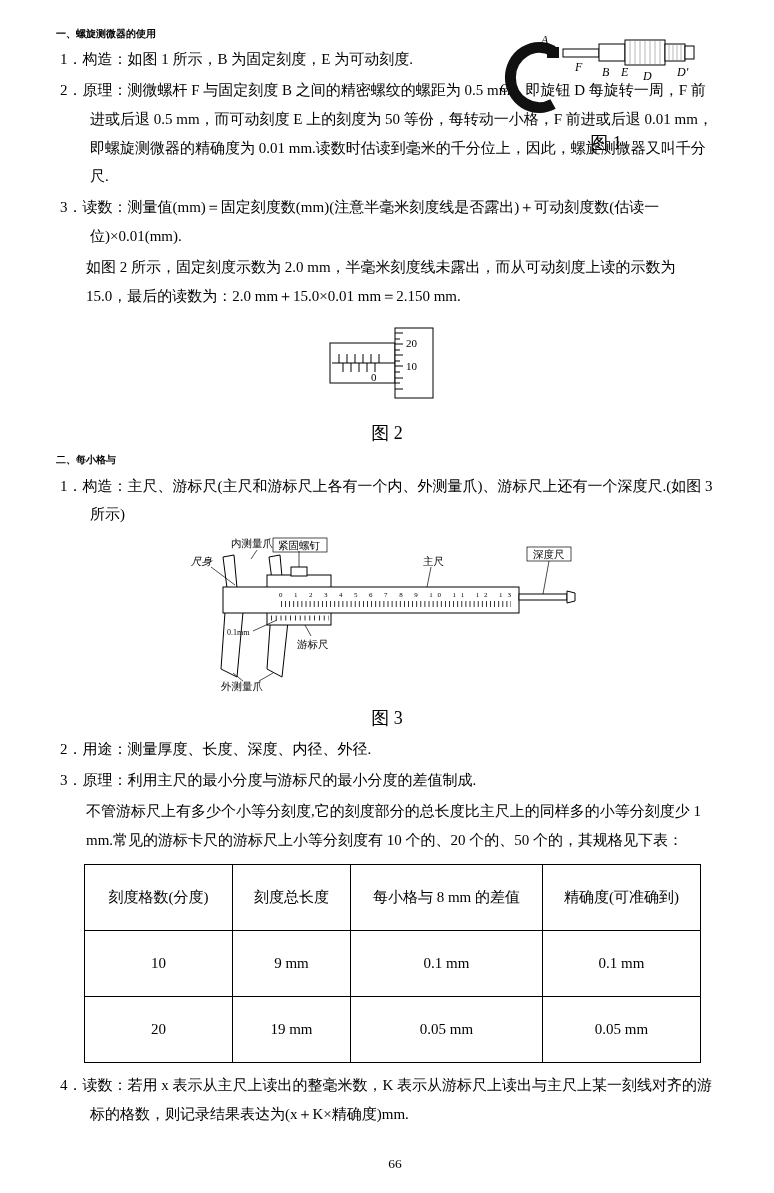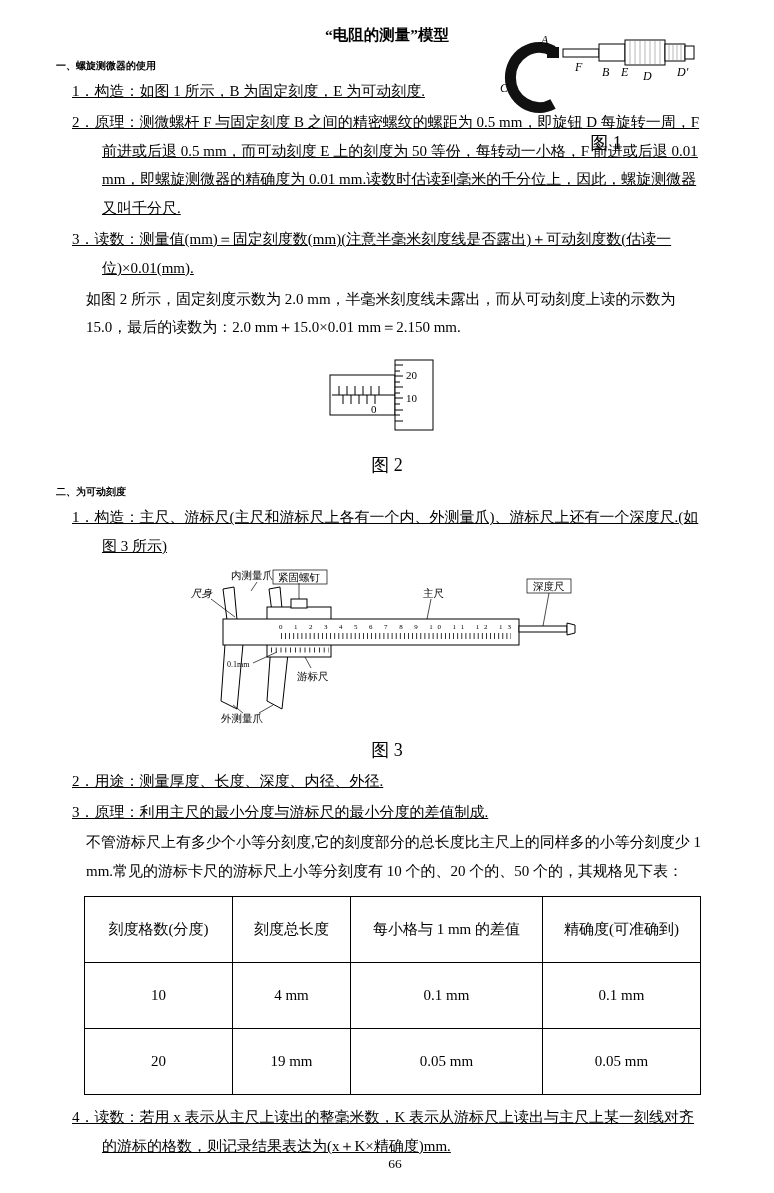--- a/index.html
+++ b/index.html
@@ -6,21 +6,21 @@
   html, body { background: #ffffff; }
   body {
     width: 774px; height: 1193px;
     position: relative; overflow: hidden;
     font-family: "Liberation Serif", serif;
     font-size: 15px; line-height: 1.92; color: #000;
   }
   .content { padding: 20px 56px 0 56px; }
   .title { text-align: center; font-weight: bold; font-size: 15.5px; margin-bottom: 6px; }
   .sec-heading { font-weight: bold; font-size: 10px; margin: 4px 0 2px 0; }
-  p.item { padding-left: 2em; text-indent: -2em; margin: 2px 16px; text-decoration: underline; }
+  p.item { padding-left: 2em; text-indent: -2em; margin: 2px 4px; }
   p.sub  { padding-left: 2em; margin: 0 0; }
   .first-item { margin-bottom: 28px; }
   .fig1 { position: absolute; top: 34px; right: 56px; width: 224px; text-align: center; }
   .figblock { text-align: center; margin: 6px 0 4px 0; }
   .fig-caption { text-align: center; font-size: 18px; line-height: 1.4; margin-top: 3px; }
   table.spec { border-collapse: collapse; margin: 10px 0 8px 28px; }
   .spec th, .spec td {
     border: 1px solid #000; font-weight: normal; text-align: center;
     padding: 19px 8px; font-size: 15px; line-height: 1.8;
   }
@@ -49,21 +49,20 @@
       <text x="46" y="10" font-size="12" class="varlabel">A</text>
       <text x="80" y="37" font-size="12" class="varlabel">F</text>
       <text x="107" y="42" font-size="12" class="varlabel">B</text>
       <text x="126" y="42" font-size="12" class="varlabel">E</text>
       <text x="148" y="46" font-size="12" class="varlabel">D</text>
       <text x="182" y="42" font-size="12" class="varlabel">D′</text>
     </svg>
     <div class="fig-caption">图 1</div>
   </div>
 
-  <div class="title">“电阻的测量”模型</div>
 
   <div class="sec-heading">一、螺旋测微器的使用</div>
 
   <p class="item first-item">1．构造：如图 1 所示，B 为固定刻度，E 为可动刻度.</p>
   <p class="item">2．原理：测微螺杆 F 与固定刻度 B 之间的精密螺纹的螺距为 0.5 mm，即旋钮 D 每旋转一周，F 前进或后退 0.5 mm，而可动刻度 E 上的刻度为 50 等份，每转动一小格，F 前进或后退 0.01 mm，即螺旋测微器的精确度为 0.01 mm.读数时估读到毫米的千分位上，因此，螺旋测微器又叫千分尺.</p>
   <p class="item">3．读数：测量值(mm)＝固定刻度数(mm)(注意半毫米刻度线是否露出)＋可动刻度数(估读一位)×0.01(mm).</p>
   <p class="sub">如图 2 所示，固定刻度示数为 2.0 mm，半毫米刻度线未露出，而从可动刻度上读的示数为 15.0，最后的读数为：2.0 mm＋15.0×0.01 mm＝2.150 mm.</p>
 
   <div class="figblock">
     <svg width="124" height="92" viewBox="0 0 124 92">
@@ -73,21 +72,21 @@
       <path d="M18,47 V56 M26,47 V56 M34,47 V56 M42,47 V56 M50,47 V56" stroke="#000"></path>
       <text x="46" y="65" font-size="11">0</text>
       <rect x="70" y="12" width="38" height="70" fill="#fff" stroke="#000"></rect>
       <path d="M70,17 H78 M70,23 H75 M70,28 H78 M70,34 H75 M70,39 H78 M70,45 H75 M70,50 H78 M70,56 H75 M70,62 H78 M70,67 H75 M70,73 H78" stroke="#000"></path>
       <text x="81" y="31" font-size="11">20</text>
       <text x="81" y="54" font-size="11">10</text>
     </svg>
     <div class="fig-caption">图 2</div>
   </div>
 
-  <div class="sec-heading">二、为可动刻度</div>
+  <div class="sec-heading">二、每小格与</div>
 
   <p class="item">1．构造：主尺、游标尺(主尺和游标尺上各有一个内、外测量爪)、游标尺上还有一个深度尺.(如图 3 所示)</p>
 
   <div class="figblock">
     <svg width="420" height="158" viewBox="0 0 420 158">
 
       <polygon points="50,53 60,53 57,20 46,22" fill="#fff" stroke="#000"></polygon>
       <polygon points="96,53 106,53 103,20 92,22" fill="#fff" stroke="#000"></polygon>
       <polygon points="48,77 66,77 60,142 44,134" fill="#fff" stroke="#000"></polygon>
       <polygon points="94,77 112,77 105,142 90,134" fill="#fff" stroke="#000"></polygon>
@@ -133,26 +132,26 @@
 
   <p class="item">2．用途：测量厚度、长度、深度、内径、外径.</p>
   <p class="item">3．原理：利用主尺的最小分度与游标尺的最小分度的差值制成.</p>
   <p class="sub">不管游标尺上有多少个小等分刻度,它的刻度部分的总长度比主尺上的同样多的小等分刻度少 1 mm.常见的游标卡尺的游标尺上小等分刻度有 10 个的、20 个的、50 个的，其规格见下表：</p>
 
   <table class="spec">
     <tbody>
         <tr>
       <th class="col0">刻度格数(分度)</th>
       <th class="col1">刻度总长度</th>
-      <th class="col2">每小格与 1 mm 的差值</th>
+      <th class="col2">每小格与 8 mm 的差值</th>
       <th class="col3">精确度(可准确到)</th>
     </tr>
     <tr>
       <td>10</td>
-      <td>4 mm</td>
+      <td>9 mm</td>
       <td>0.1 mm</td>
       <td>0.1 mm</td>
     </tr>
     <tr>
       <td>20</td>
       <td>19 mm</td>
       <td>0.05 mm</td>
       <td>0.05 mm</td>
     </tr>
   </tbody>

